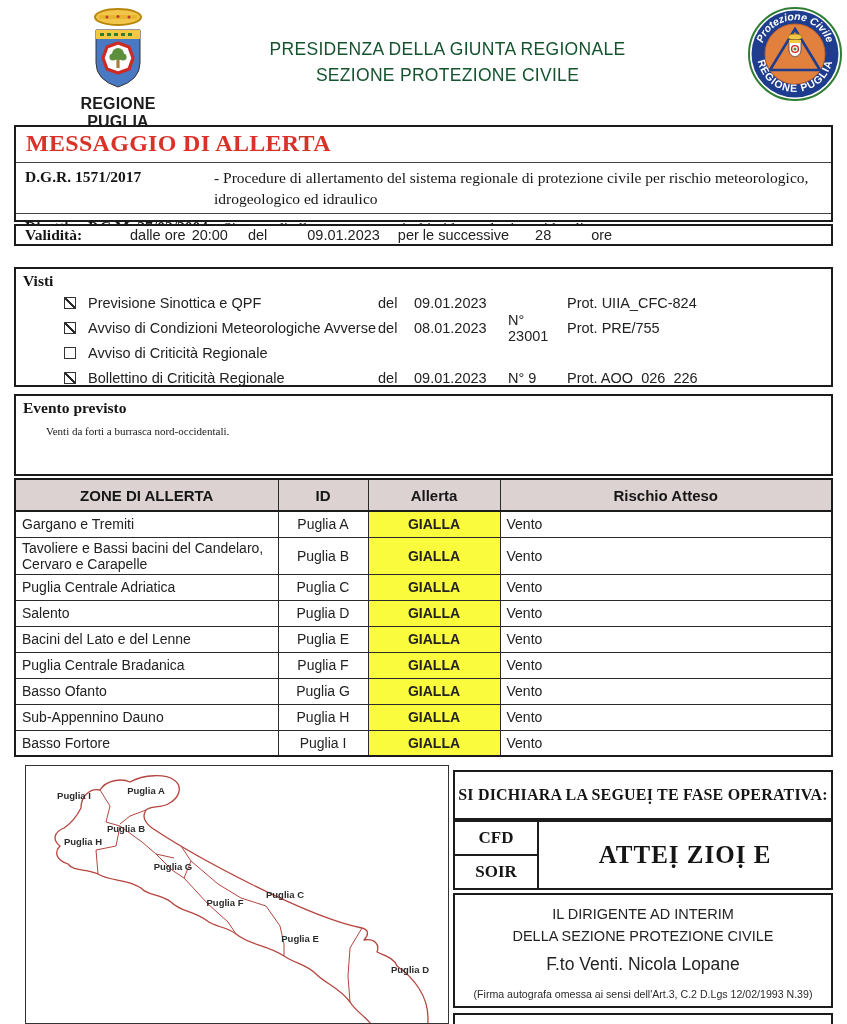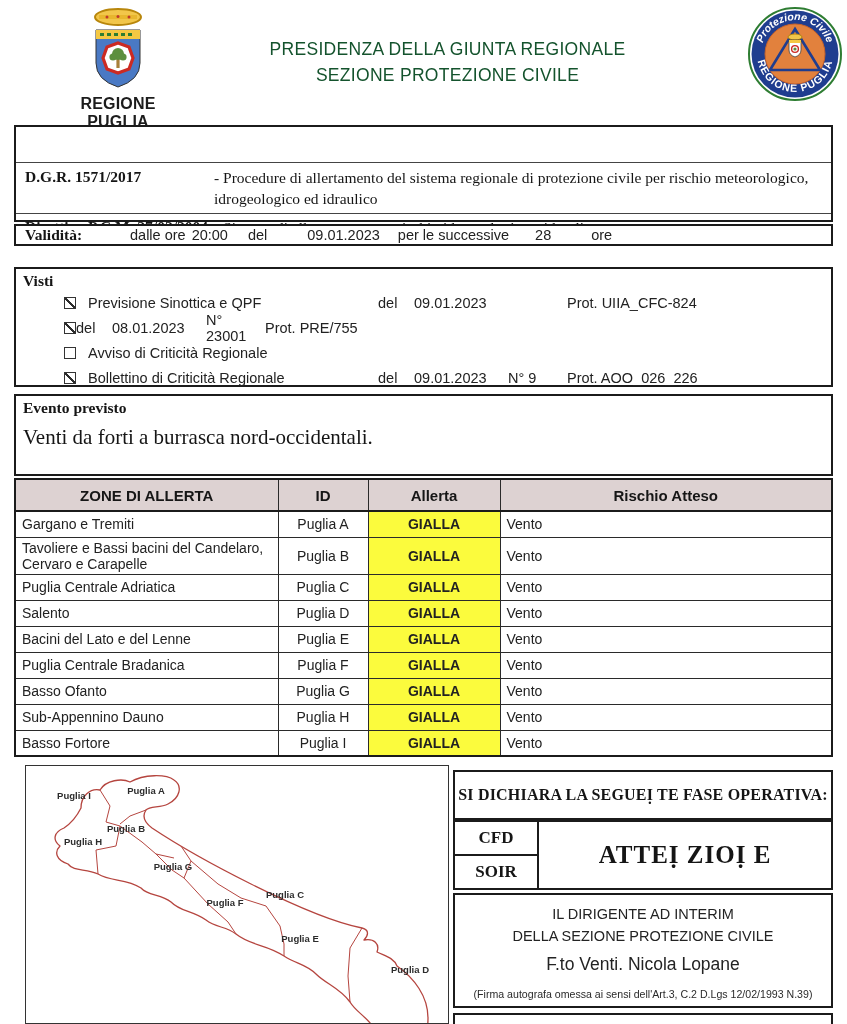--- a/index.html
+++ b/index.html
@@ -48,21 +48,21 @@
       linear-gradient(to top right, transparent 44%, #2b2b2b 44%, #2b2b2b 58%, transparent 58%); }
   .v-label { margin-left:12px; width:290px; }
   .v-del { width:36px; }
   .v-date { width:94px; }
   .v-num { width:59px; }
   .v-prot { flex:1; }
 
   
   #event-box { top:394px; height:82px; }
   .ev-title { font-weight:bold; font-size:15.5px; padding:3px 0 0 7px; }
-  .ev-text { font-size:21px; padding:8px 0 0 7px; }
+  .ev-text { font-size:11px; padding:8px 0 0 7px;margin-left:23px; }
 
   
   #alert-table { position:absolute; left:14px; top:478px; width:819px; border-collapse:collapse; font-family:"Liberation Sans",sans-serif; }
   #alert-table th, #alert-table td { border:1px solid #2a2a2a; }
   #alert-table { border:2px solid #1b1b1b; }
   #alert-table thead th { background:#ddd2d2; font-size:15px; font-weight:bold; height:32px; text-align:center; color:#161616; border-bottom:2px solid #1b1b1b; }
   #alert-table td { font-size:14px; color:#222; height:26px; padding:2px 6px; }
   td.c-zone { width:263px; text-align:left; padding-left:8px; }
   td.c-id { width:90px; text-align:center; }
   td.c-alert { width:132px; text-align:center; font-weight:bold; background:#fbfb3d; color:#1b1b1b; }
@@ -140,20 +140,21 @@
         <textPath href="#arcTop" startOffset="50%" text-anchor="middle">Protezione Civile</textPath>
       </text>
       <text font-family="Liberation Sans, sans-serif" font-size="10.5" font-weight="bold" fill="#ffffff" letter-spacing="1">
         <textPath href="#arcBot" startOffset="50%" text-anchor="middle">REGIONE PUGLIA</textPath>
       </text>
     </svg>
   </div>
 
   <div class="docbox" id="alert-box">
     <div class="ab-row1">
+      <span class="ab-title">MESSAGGIO DI ALLERTA</span>
     </div>
     <div class="ab-row2">
       <div class="ab-label">D.G.R. 1571/2017</div>
       <div class="ab-text">- Procedure di allertamento del sistema regionale di protezione civile per rischio meteorologico, idrogeologico ed idraulico</div>
     </div>
     <div class="ab-row3">
       <div class="ab-label">Direttiva P.C.M. 27/02/2004</div>
       <div class="ab-text">- Sistema di allertamento per rischio idrogeologico e idraulico</div>
     </div>
   </div>
@@ -174,20 +175,21 @@
     <div class="visti-item">
       <span class="chk checked"></span>
       <span class="v-label">Previsione Sinottica e QPF</span>
       <span class="v-del">del</span>
       <span class="v-date">09.01.2023</span>
       <span class="v-num"></span>
       <span class="v-prot">Prot. UIIA_CFC-824</span>
     </div>
     <div class="visti-item">
       <span class="chk checked"></span>
+      <span class="v-label">Avviso di Condizioni Meteorologiche Avverse</span>
       <span class="v-del">del</span>
       <span class="v-date">08.01.2023</span>
       <span class="v-num">N° 23001</span>
       <span class="v-prot">Prot. PRE/755</span>
     </div>
     <div class="visti-item">
       <span class="chk"></span>
       <span class="v-label">Avviso di Criticità Regionale</span>
       <span class="v-del"></span>
       <span class="v-date"></span>

